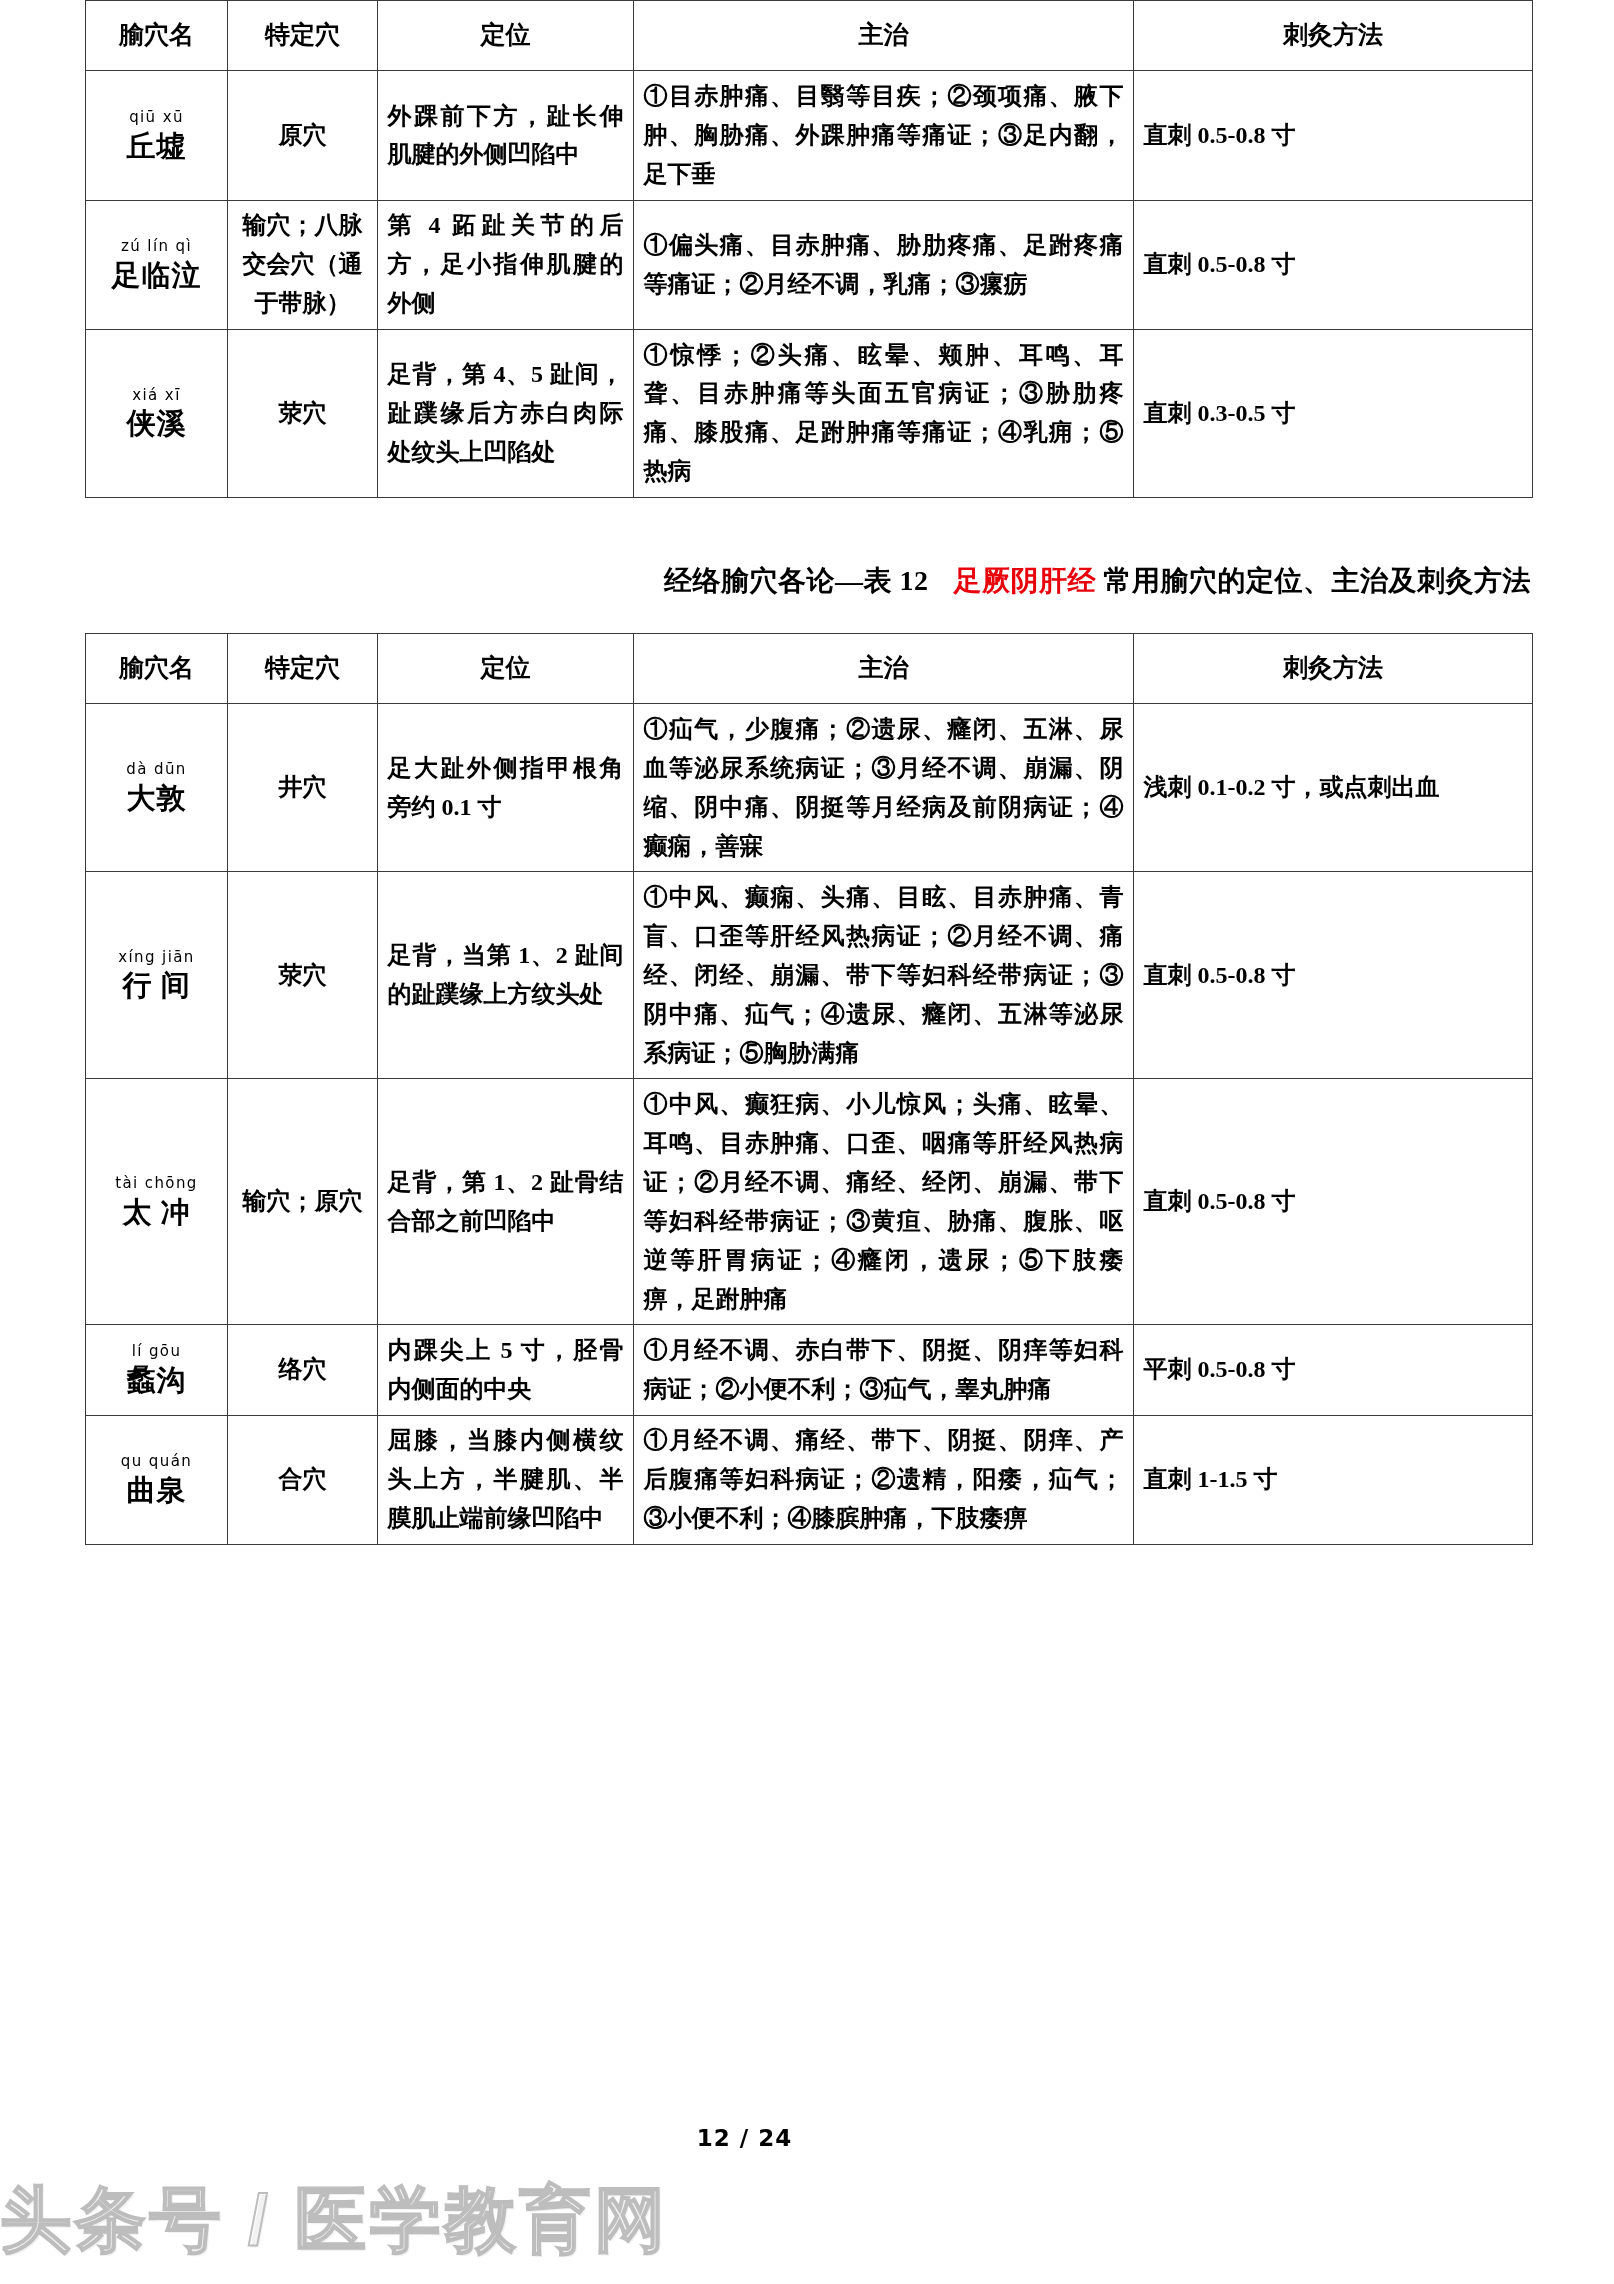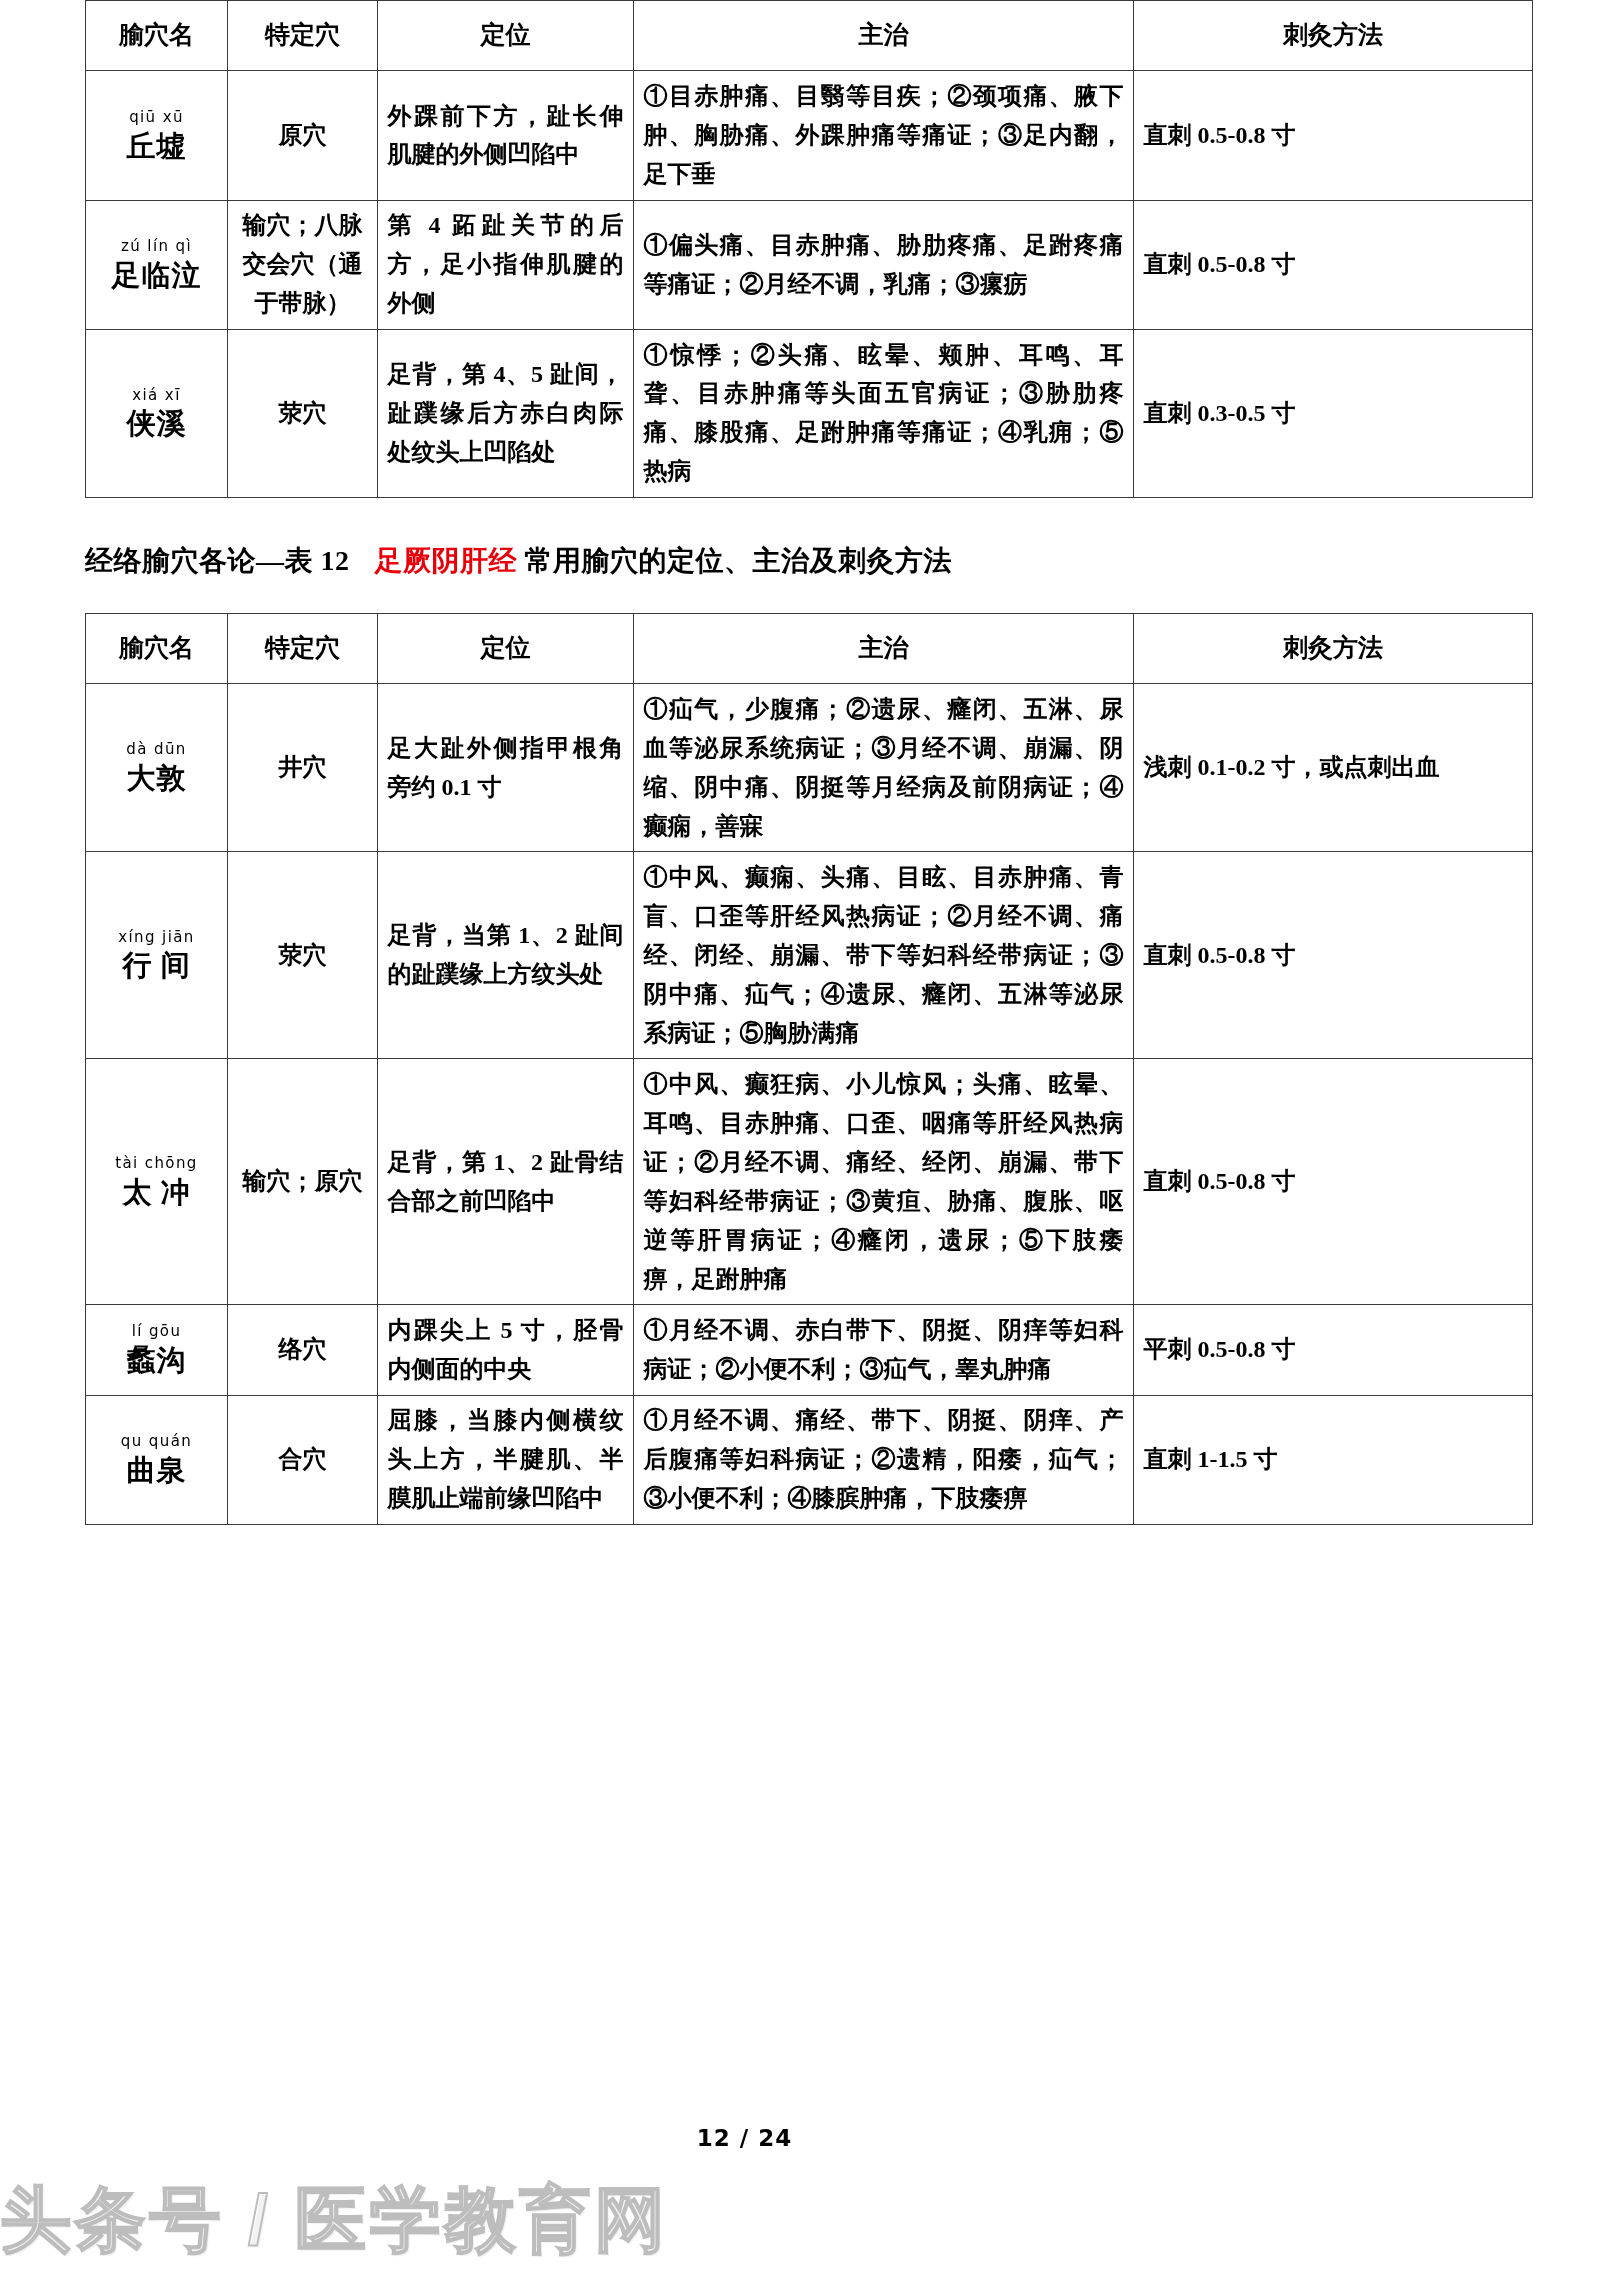--- a/index.html
+++ b/index.html
@@ -101,22 +101,22 @@
   }
   td.cell-method {
     text-align: left;
     font-size: 24px;
     line-height: 1.66;
     padding: 9.6px 13.4px;
   }
 
   
   .section-title {
-    margin: 44px 0 33px 0;
-    text-align: left;
+    margin: 64px 0 33px 0;
+    text-align: right;
     font-size: 28px;
     font-weight: 700;
     letter-spacing: 0.5px;
     font-family: "Liberation Serif", "DejaVu Serif", serif;
     white-space: nowrap;
   }
   .section-title .gap { display: inline-block; width: 25px; }
   .section-title .accent { color: #e8000b; }
 
   

